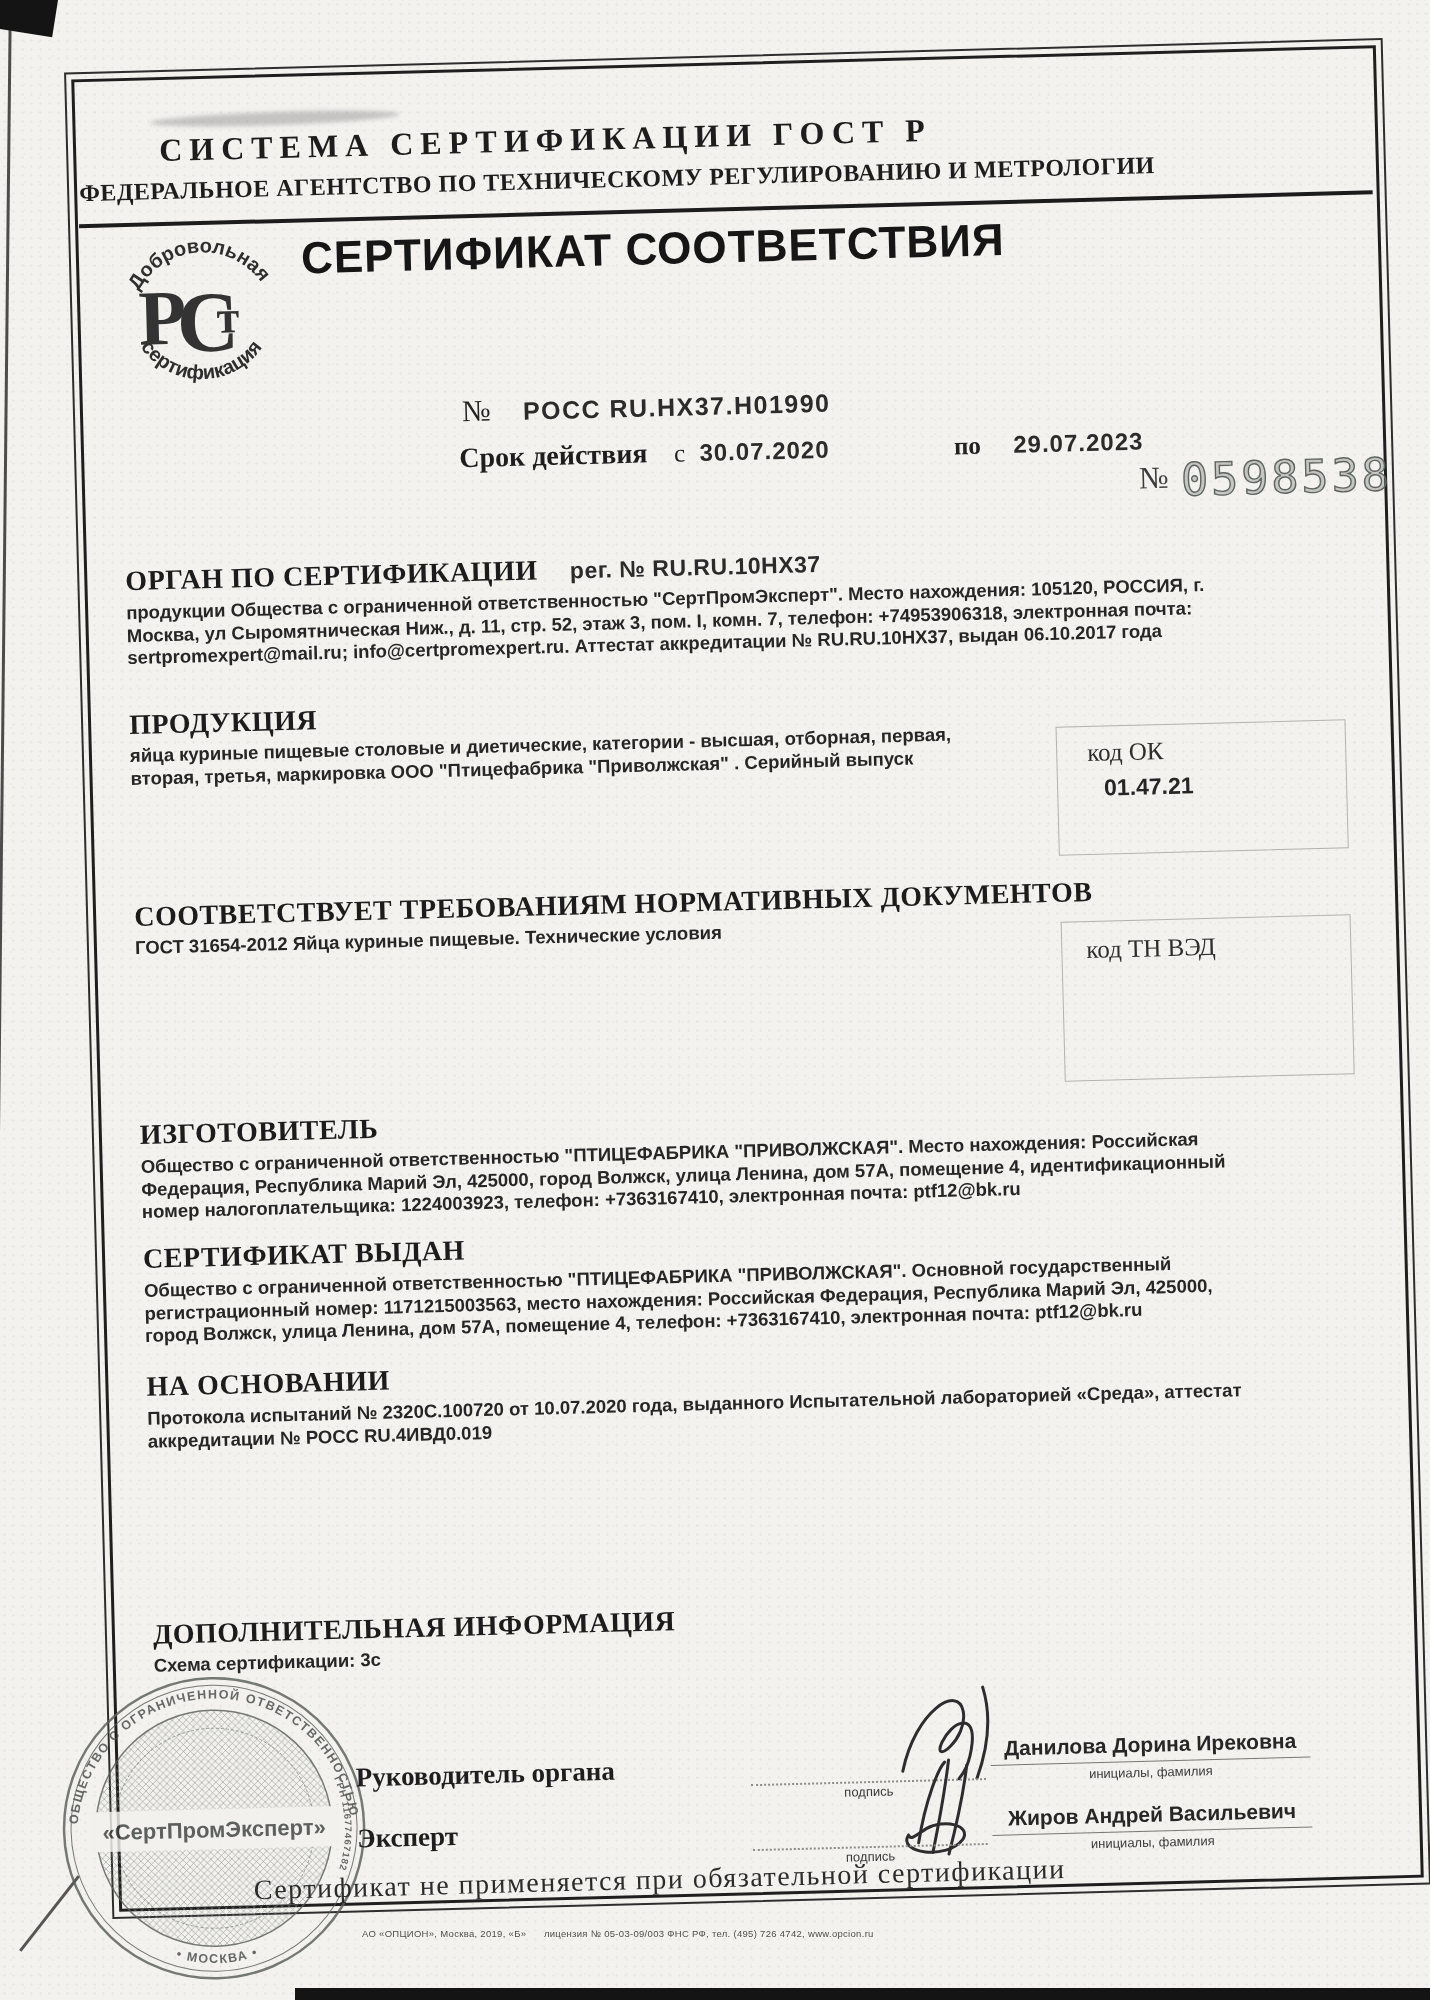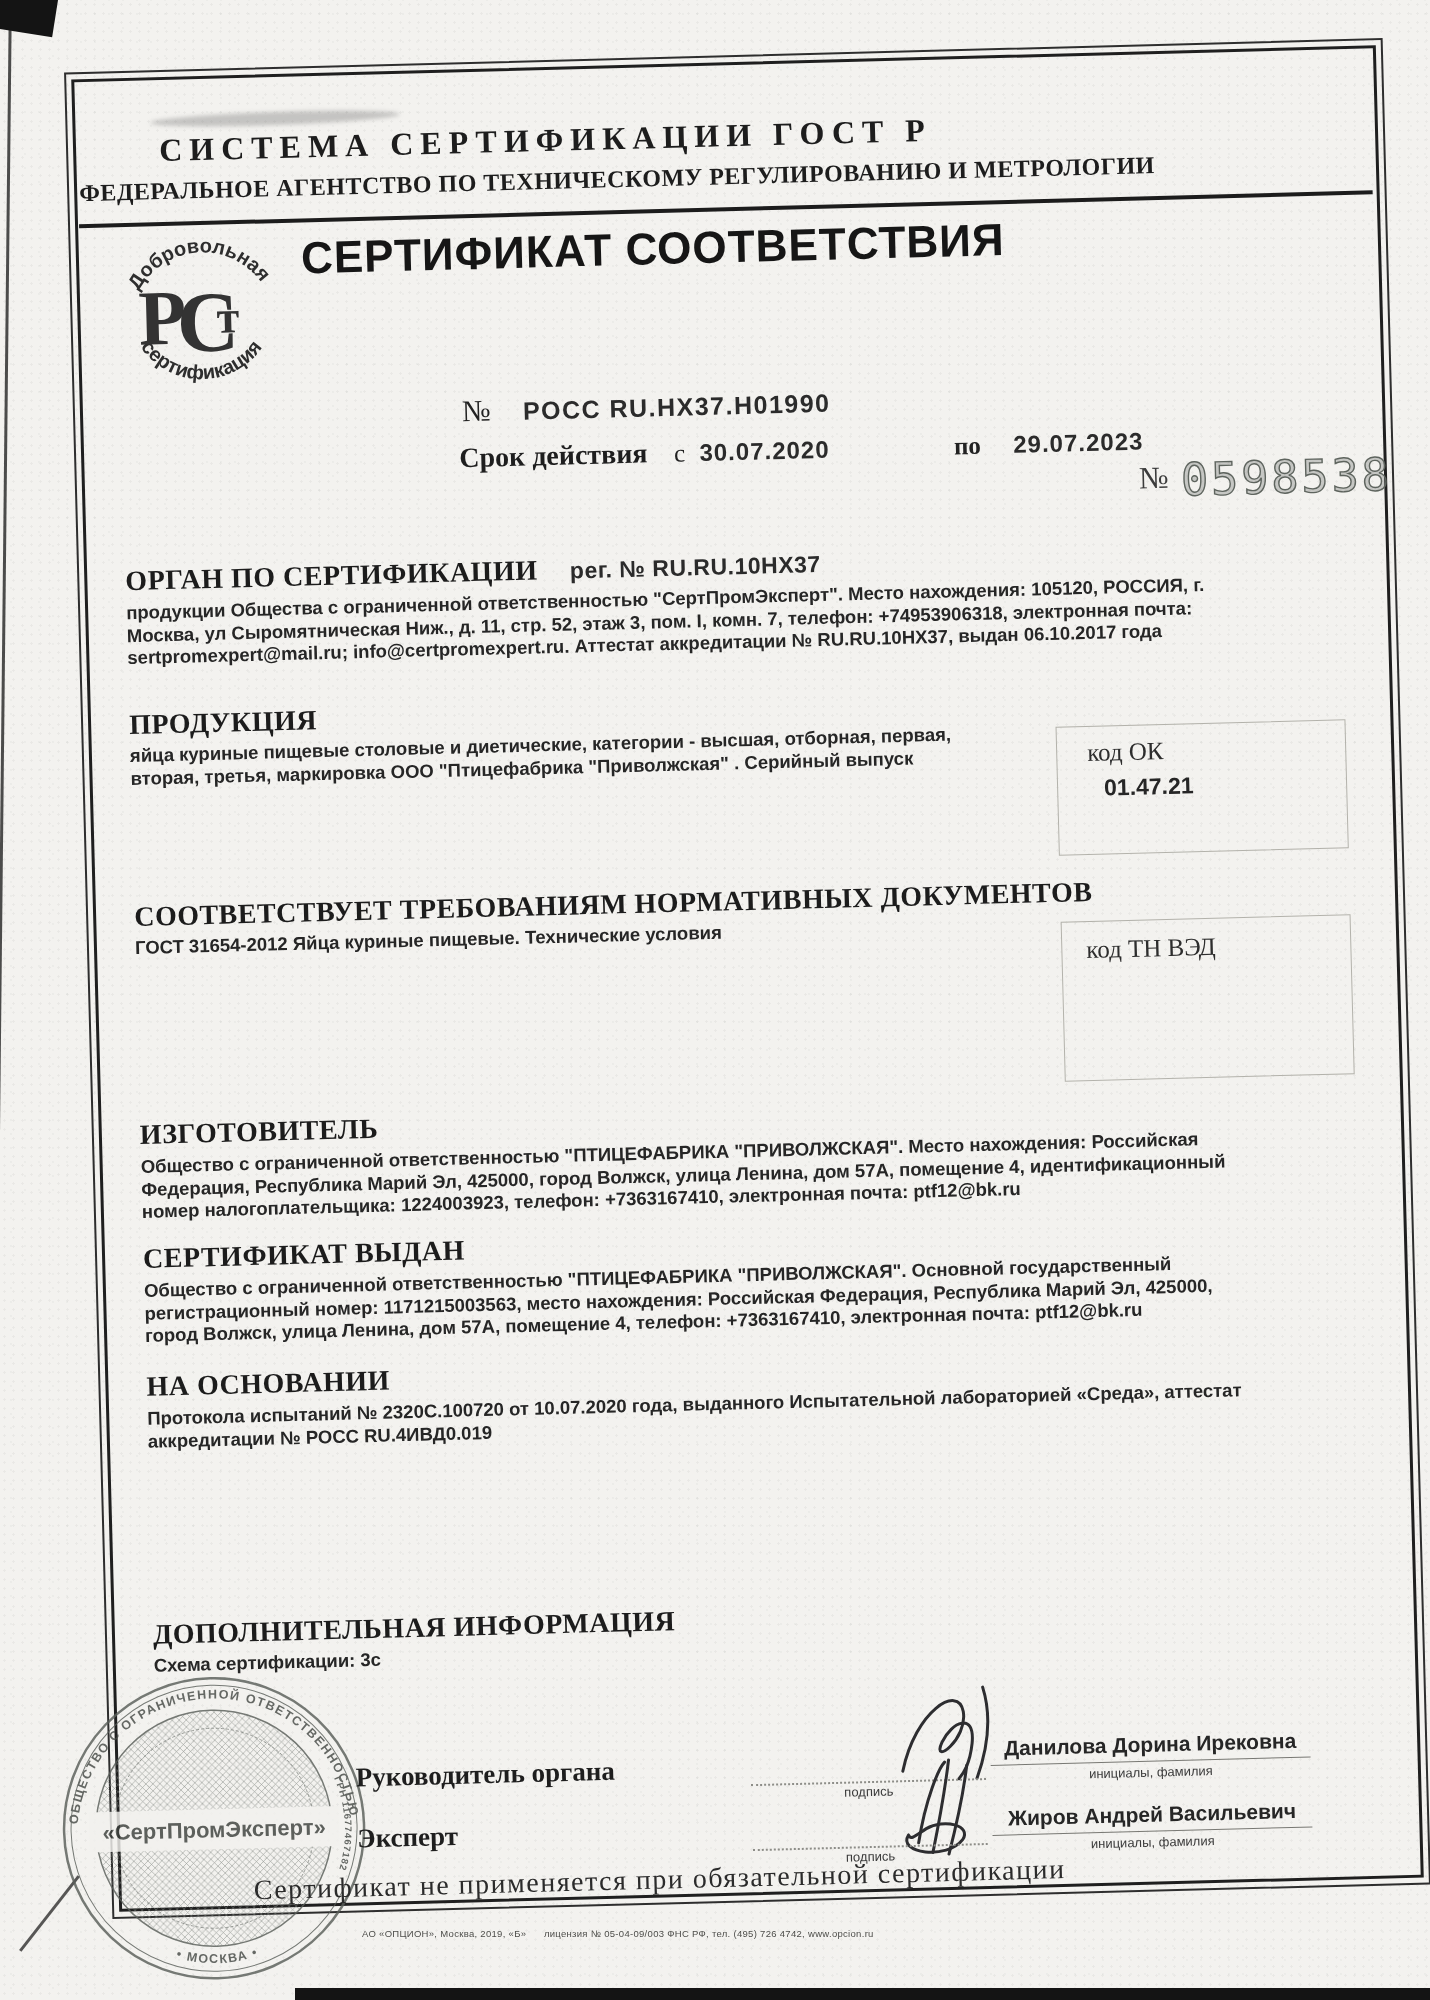--- a/index.html
+++ b/index.html
@@ -62,21 +62,21 @@
 </style>
 </head>
 <body>
 
 <div class="artifact" style="left:-14px;top:-12px;width:70px;height:44px;transform:rotate(9deg);"></div>
 <div class="artifact" style="left:2px;top:30px;width:3px;height:1250px;transform:rotate(0.6deg);opacity:0.75;"></div>
 <div class="artifact" style="left:2px;top:1912px;width:95px;height:3px;transform:rotate(-52deg);opacity:0.7;"></div>
 <div class="artifact" style="left:295px;top:1988px;width:1135px;height:12px;"></div>
 <div class="smear"></div>
 
-<div class="abs imprint" style="left:362px;top:1928px;">АО «ОПЦИОН», Москва, 2019, «Б»      лицензия № 05-04-09/003 ФНС РФ, тел. (495) 726 4742, www.opcion.ru</div>
+<div class="abs imprint" style="left:362px;top:1928px;">АО «ОПЦИОН», Москва, 2019, «Б»      лицензия № 05-03-09/003 ФНС РФ, тел. (495) 726 4742, www.opcion.ru</div>
 
 <div class="sheet">
   <div class="sheet-inner"></div>
 
   <div class="abs" style="left:10px;top:60px;width:935px;text-align:center;">
     <div class="hdr1">СИСТЕМА СЕРТИФИКАЦИИ ГОСТ Р</div>
     <div class="hdr2" style="margin-top:9px;">ФЕДЕРАЛЬНОЕ АГЕНТСТВО ПО ТЕХНИЧЕСКОМУ РЕГУЛИРОВАНИЮ И МЕТРОЛОГИИ</div>
   </div>
   <div class="abs rule" style="left:9px;top:150px;width:1294px;"></div>
 

